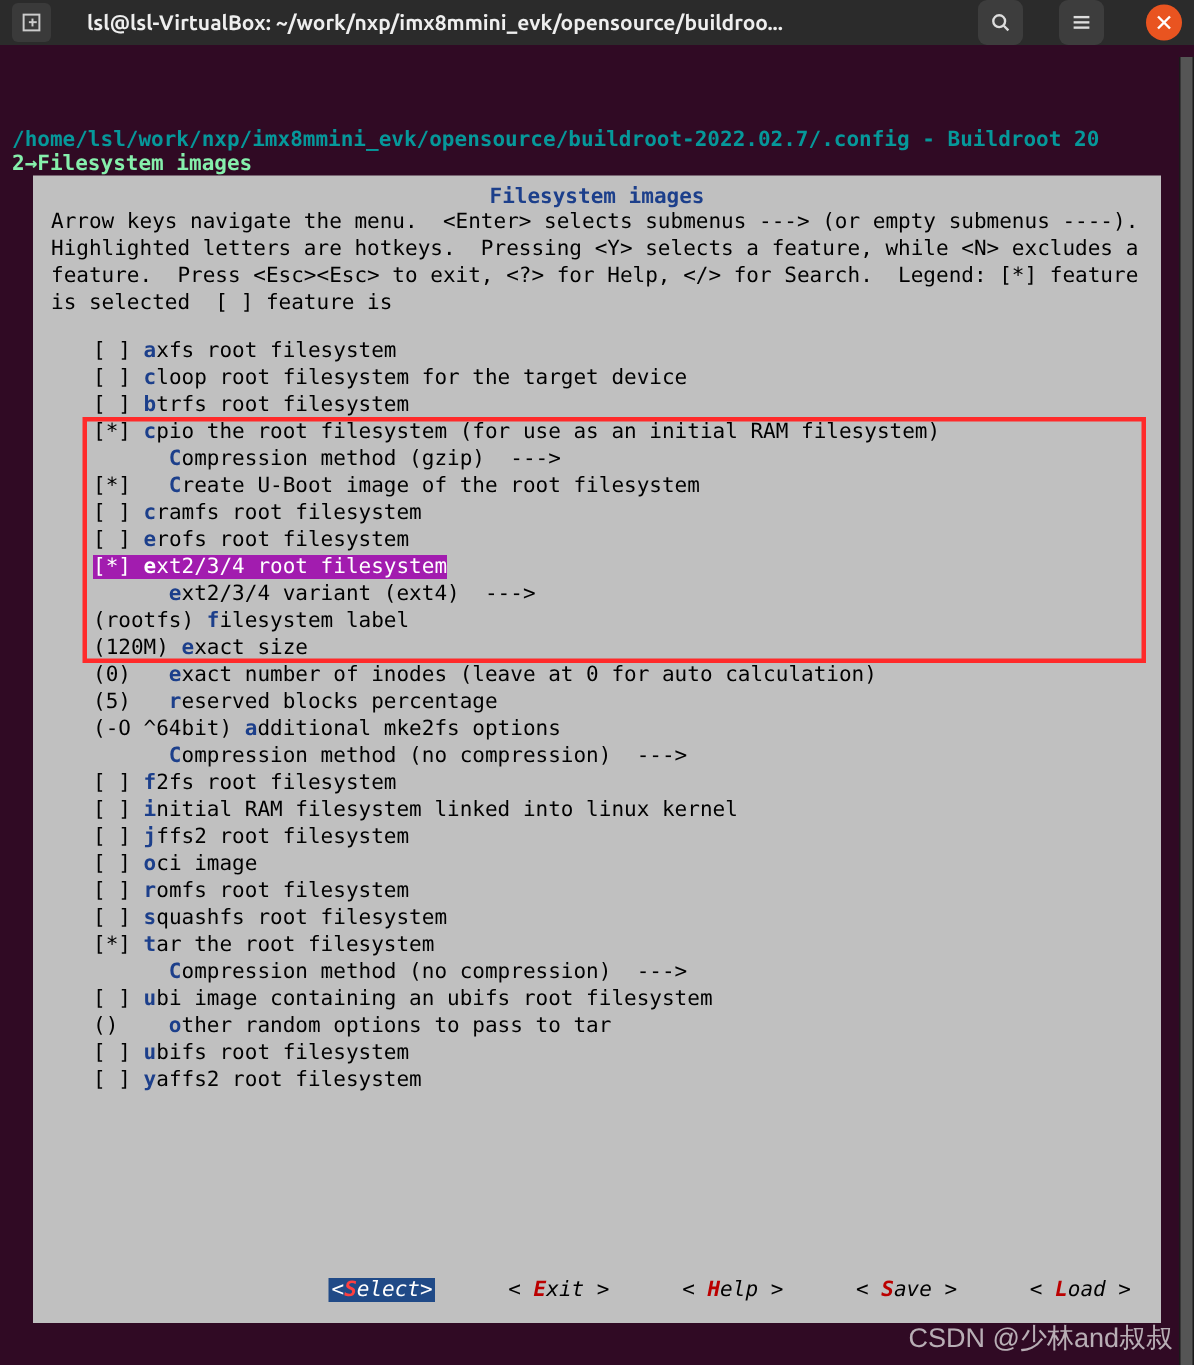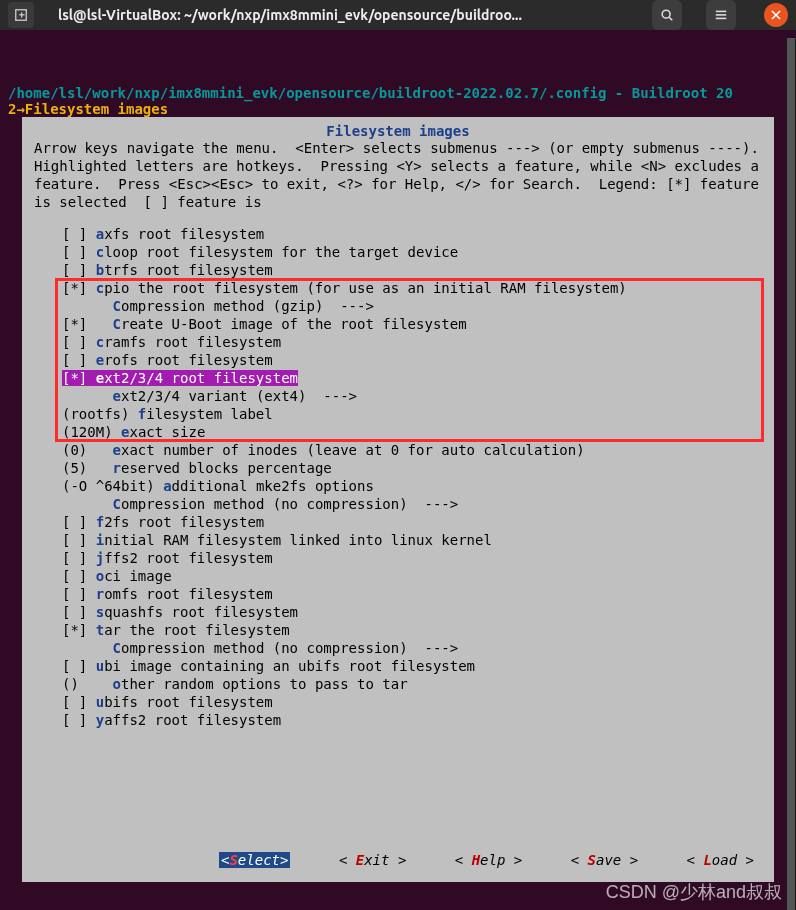--- a/index.html
+++ b/index.html
@@ -58,21 +58,21 @@
     padding: 6px 0 0 0;
     margin-top: 41px;
   }
   .pathbar {
     color:#06989a;
     font-weight:bold;
     padding: 0 8px;
     white-space: pre;
   }
   .breadcrumb {
-    color:#eab308;
+    color:#86efac;
     font-weight:bold;
     padding:0 8px;
   }
 
   .menuwin {
     position:absolute;
     left:22px; right:22px; top:38px; bottom:28px;
     background:#c0c0c0;
     color:#000;
     padding: 6px 0;

